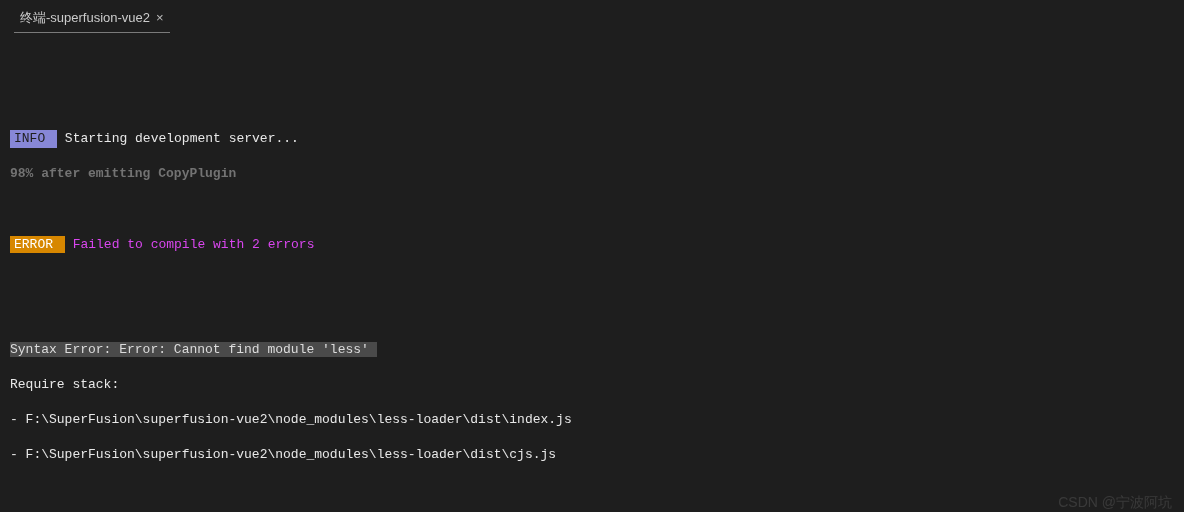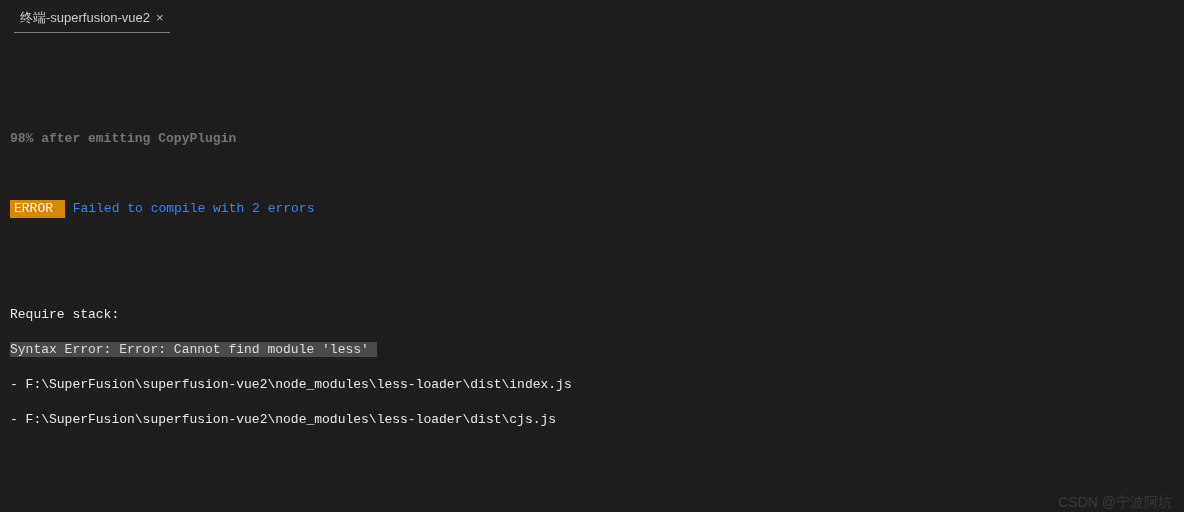--- a/index.html
+++ b/index.html
@@ -40,21 +40,21 @@
   .blank { height: 1.35em; }
   .badge {
     display: inline-block;
     padding: 0 4px;
   }
   .badge-info    { background: #8787d7; color: #1e1e1e; }
   .badge-ERROR   { background: #d78700; color: #ffffff; }
   .badge-error   { background: #d78700; color: #1e1e1e; }
   .txt-white  { color: #e8e8e8; }
   .txt-bold   { color: #737373; font-weight: bold; }
-  .txt-orange { color: #3b82f6; }
+  .txt-orange { color: #d946ef; }
   .txt-gray   { color: #bfbfbf; }
   .hl-gray    { background: #4a4a4a; color: #dcdcdc; }
   .watermark {
     position: absolute;
     right: 12px;
     bottom: 0;
     color: rgba(255,255,255,0.12);
     font-family: "Segoe UI","Microsoft YaHei",sans-serif;
     font-size: 14px;
     pointer-events: none;
@@ -66,27 +66,28 @@
 <div class="tab-bar">
   <div class="tab">
     <span>终端-superfusion-vue2</span>
     <span class="close">×</span>
   </div>
 </div>
 
 <div class="term">
 <div class="blank"></div>
 <div class="blank"></div>
+<div class="line"><span class="badge badge-info"><span>INFO</span> </span><span class="txt-white"> Starting development server...</span></div>
 <div class="line txt-bold">98% after emitting CopyPlugin</div>
 <div class="blank"></div>
 <div class="line"><span class="badge badge-ERROR"><span>ERROR</span> </span><span class="txt-orange"> Failed to compile with 2 errors</span></div>
 <div class="blank"></div>
 <div class="blank"></div>
+<div class="line"><span class="hl-gray">Syntax Error: Error: Cannot find module 'less' </span></div>
 <div class="line txt-white">Require stack:</div>
-<div class="line"><span class="hl-gray">Syntax Error: Error: Cannot find module 'less' </span></div>
 <div class="line txt-white">- F:\SuperFusion\superfusion-vue2\node_modules\less-loader\dist\index.js</div>
 <div class="line txt-white">- F:\SuperFusion\superfusion-vue2\node_modules\less-loader\dist\cjs.js</div>
 
 
 
 
 
 
 
 

